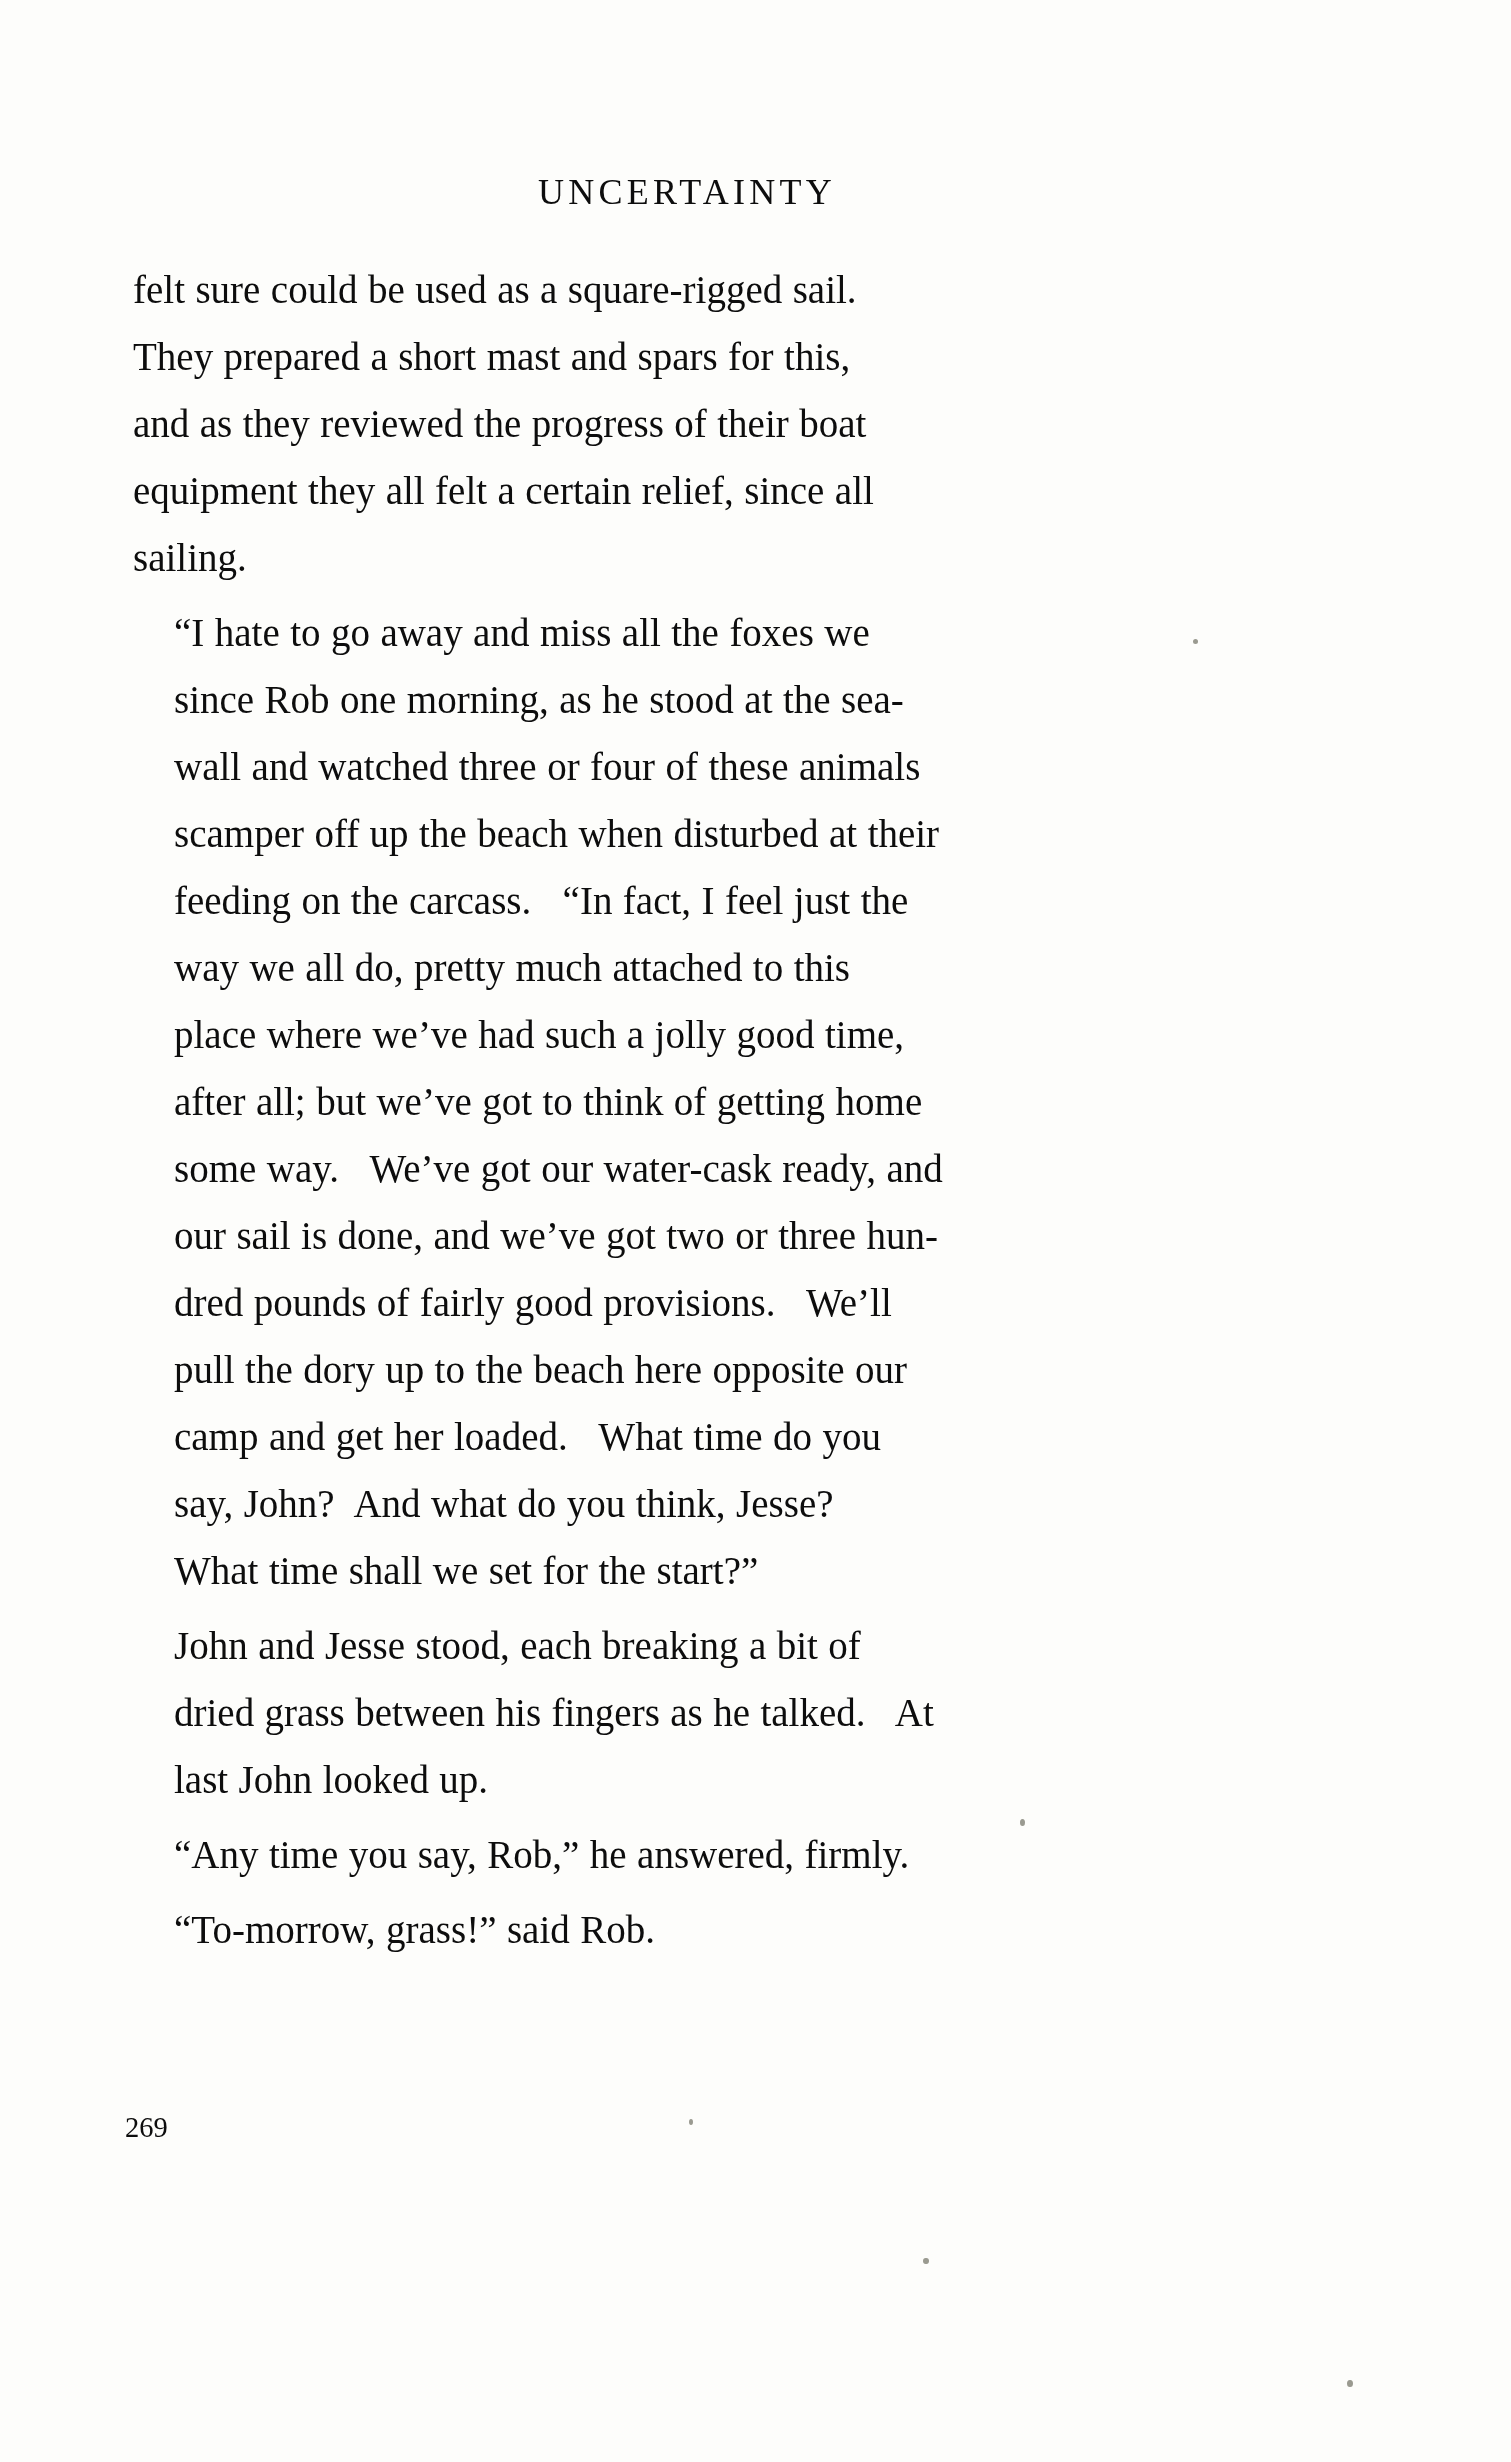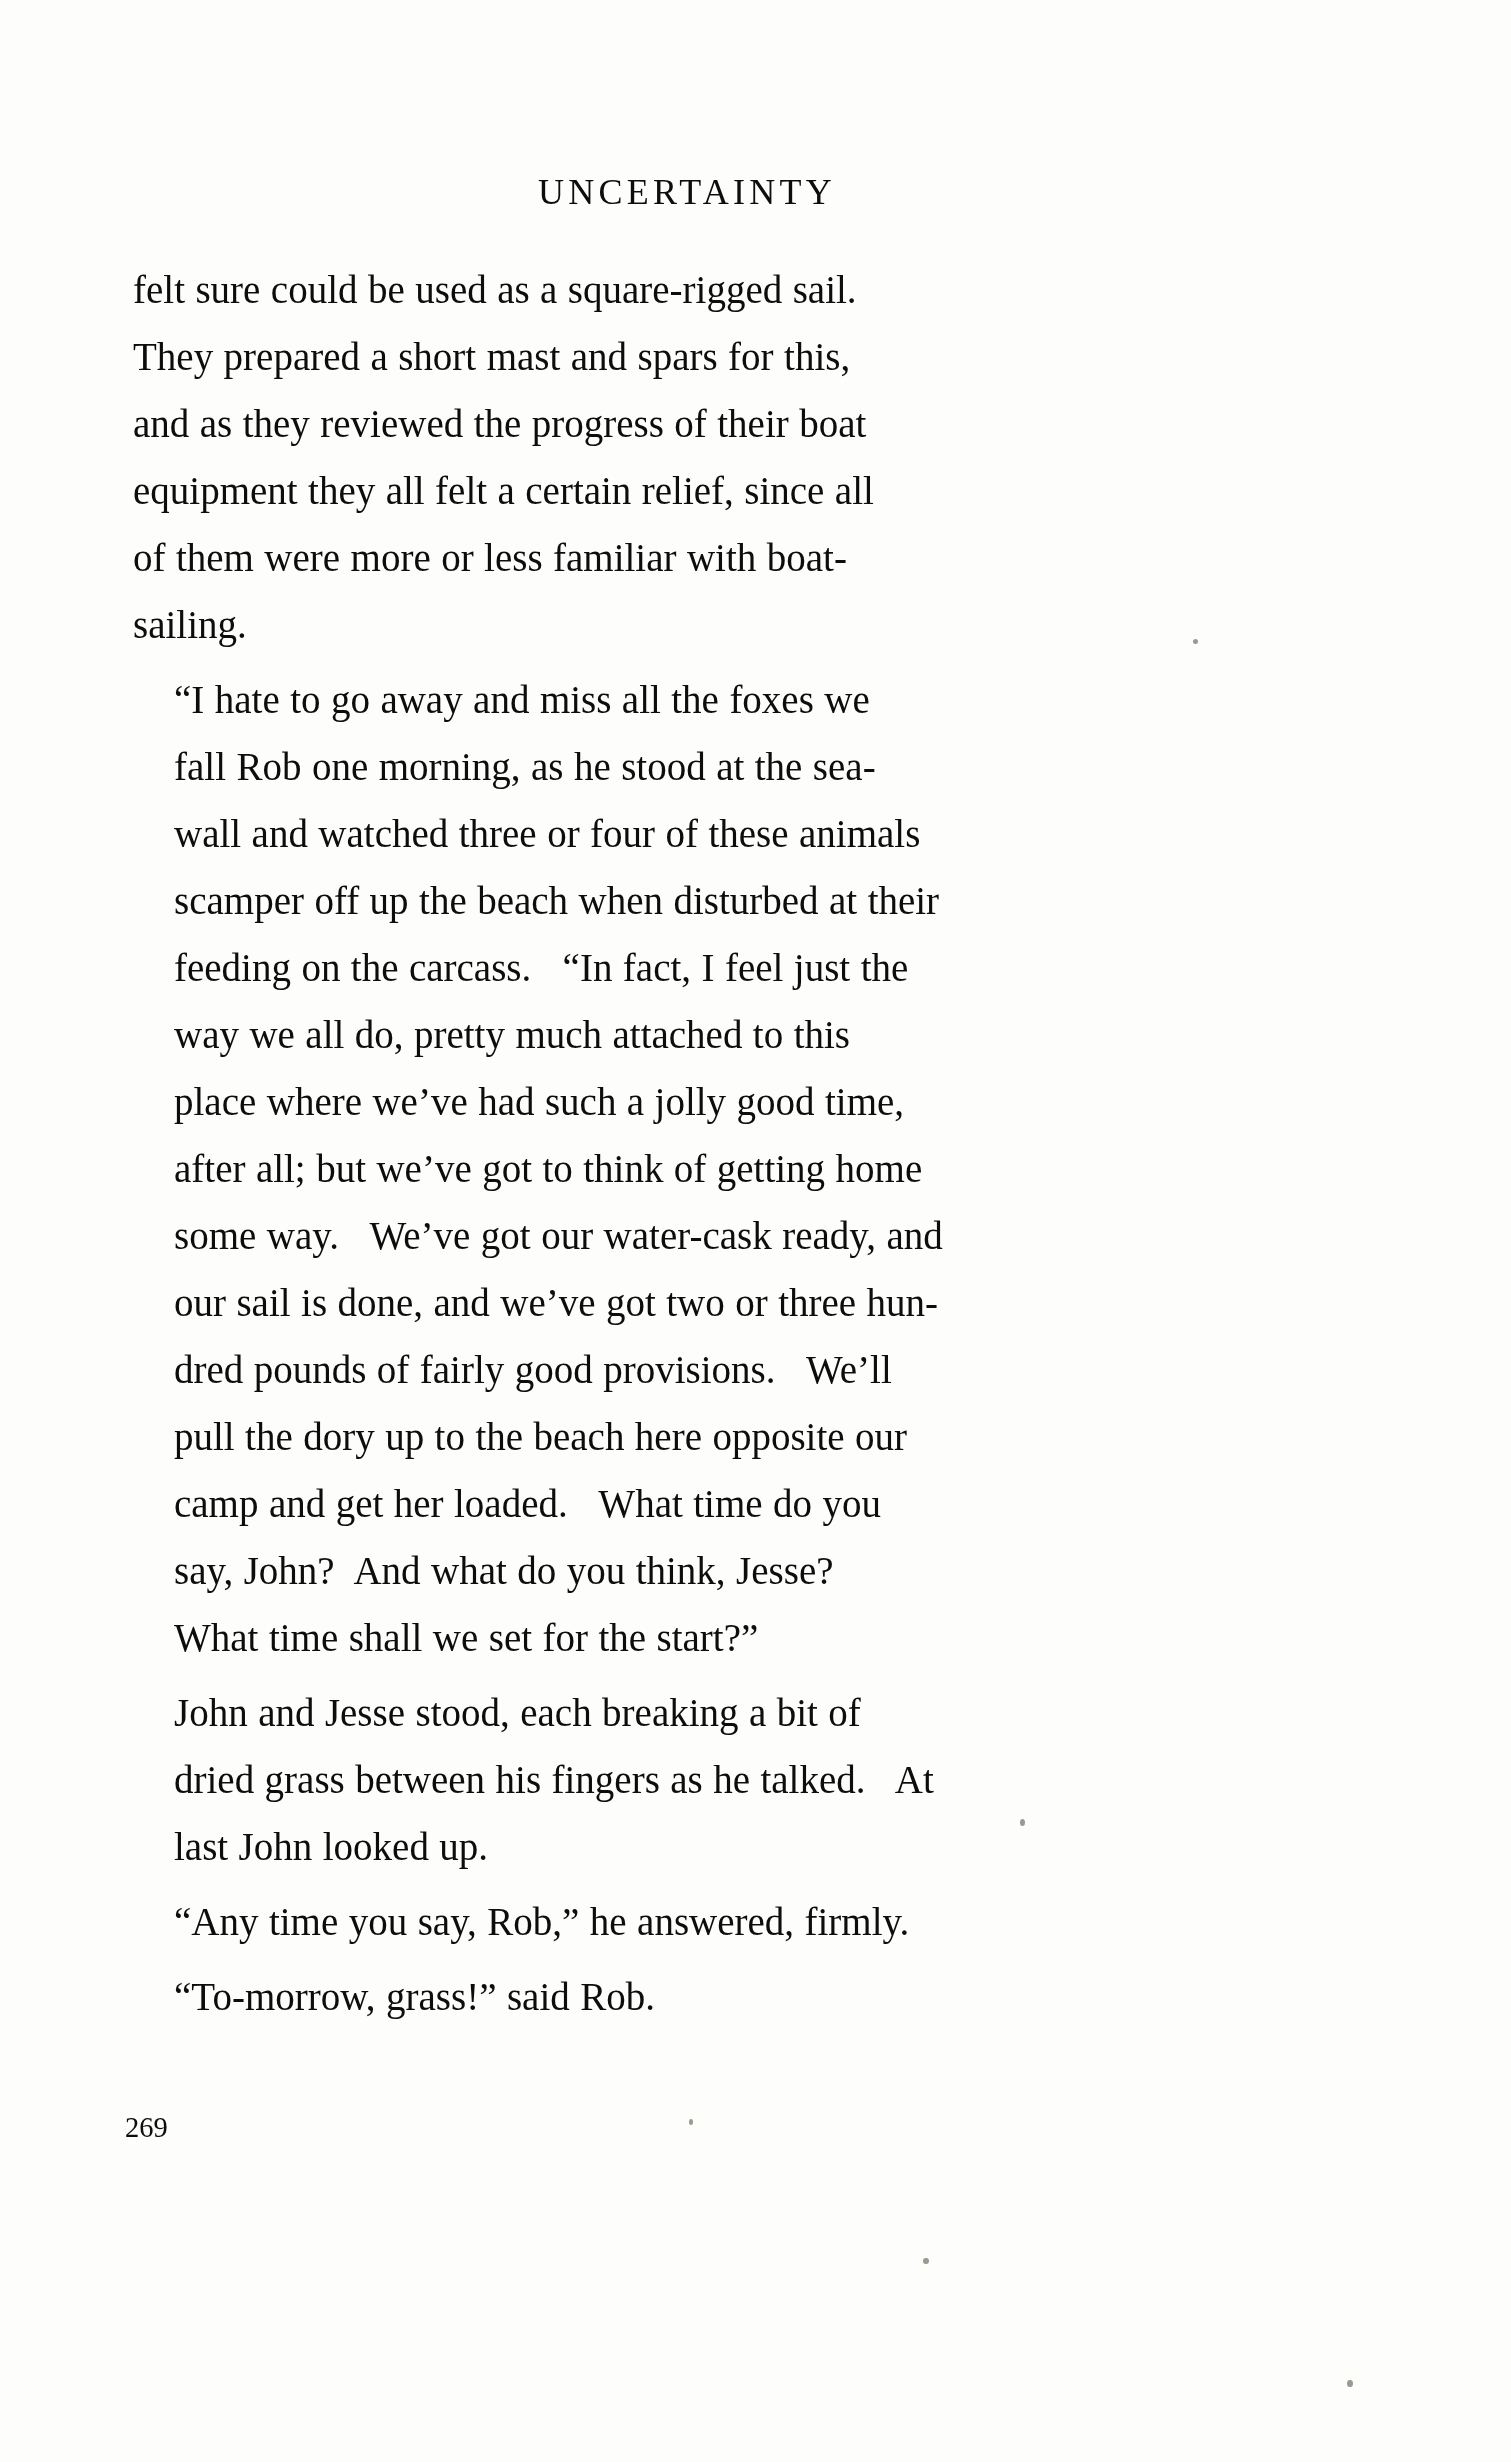--- a/index.html
+++ b/index.html
@@ -85,27 +85,26 @@
 
     <h1 class="running-head">UNCERTAINTY</h1>
 
     <div class="body-text">
 
       <p class="para">
         <span class="line">felt sure could be used as a square-rigged sail.</span>
         <span class="line">They prepared a short mast and spars for this,</span>
         <span class="line">and as they reviewed the progress of their boat</span>
         <span class="line">equipment they all felt a certain relief, since all</span>
-        <span class="line">of them were more or less familiar with boat-</span>
         <span class="line">sailing.</span>
       </p>
 
       <p class="para indent">
         <span class="line" style="text-indent:41px">“I hate to go away and miss all the foxes we</span>
-        <span class="line">fall Rob one morning, as he stood at the sea-</span>
+        <span class="line">since Rob one morning, as he stood at the sea-</span>
         <span class="line">wall and watched three or four of these animals</span>
         <span class="line">scamper off up the beach when disturbed at their</span>
         <span class="line">feeding on the carcass.   “In fact, I feel just the</span>
         <span class="line">way we all do, pretty much attached to this</span>
         <span class="line">place where we’ve had such a jolly good time,</span>
         <span class="line">after all; but we’ve got to think of getting home</span>
         <span class="line">some way.   We’ve got our water-cask ready, and</span>
         <span class="line">our sail is done, and we’ve got two or three hun-</span>
         <span class="line">dred pounds of fairly good provisions.   We’ll</span>
         <span class="line">pull the dory up to the beach here opposite our</span>

